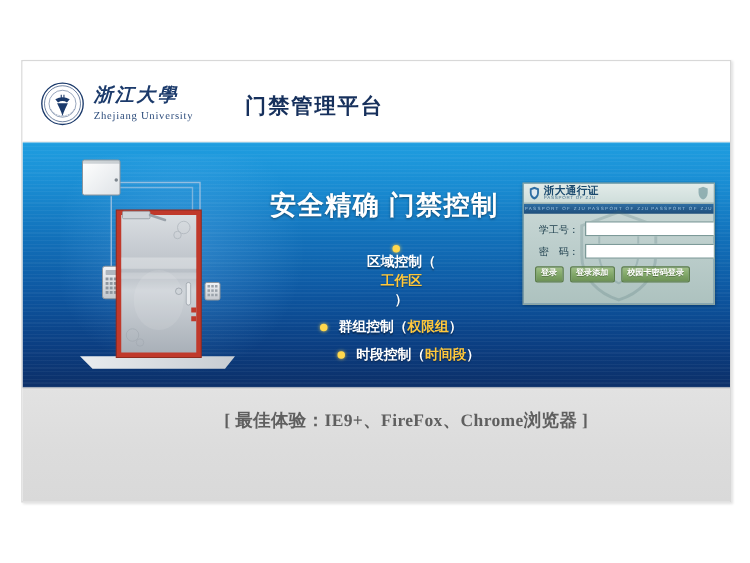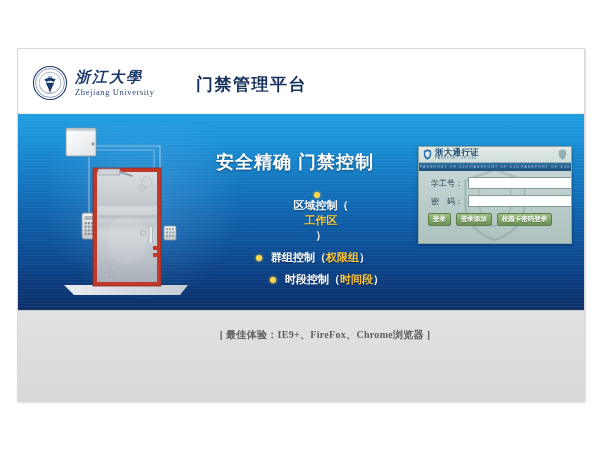--- a/index.html
+++ b/index.html
@@ -137,21 +137,21 @@
 
   
   #slogan-block {
     position: absolute;
     left: 198px;
     top: 36px;
     z-index: 3;
     width: 200px;
   }
   #slogan {
-    font-size: 18px;
+    font-size: 21px;
     font-weight: bold;
     color: #ffffff;
     letter-spacing: 1px;
     text-shadow: 0 1px 2px rgba(0,0,0,0.45);
     white-space: nowrap;
     margin: 0 0 18px 0;
   }
   .feature {
     display: flex;
     align-items: center;
@@ -303,21 +303,21 @@
   }
   #copyright {
     font-size: 7.5px;
     color: #8a8a8a;
     padding-top: 26px;
     letter-spacing: 0.2px;
     white-space: nowrap;
   }
   #browser-note {
     font-family: "Liberation Serif", "DejaVu Serif", serif;
-    font-size: 10px;
+    font-size: 14px;
     font-weight: bold;
     color: #5f5f5f;
     margin-top: 17px;
     letter-spacing: 0.3px;
     white-space: nowrap;
     padding-left: 48px;
   }
 </style>
 </head>
 <body>

